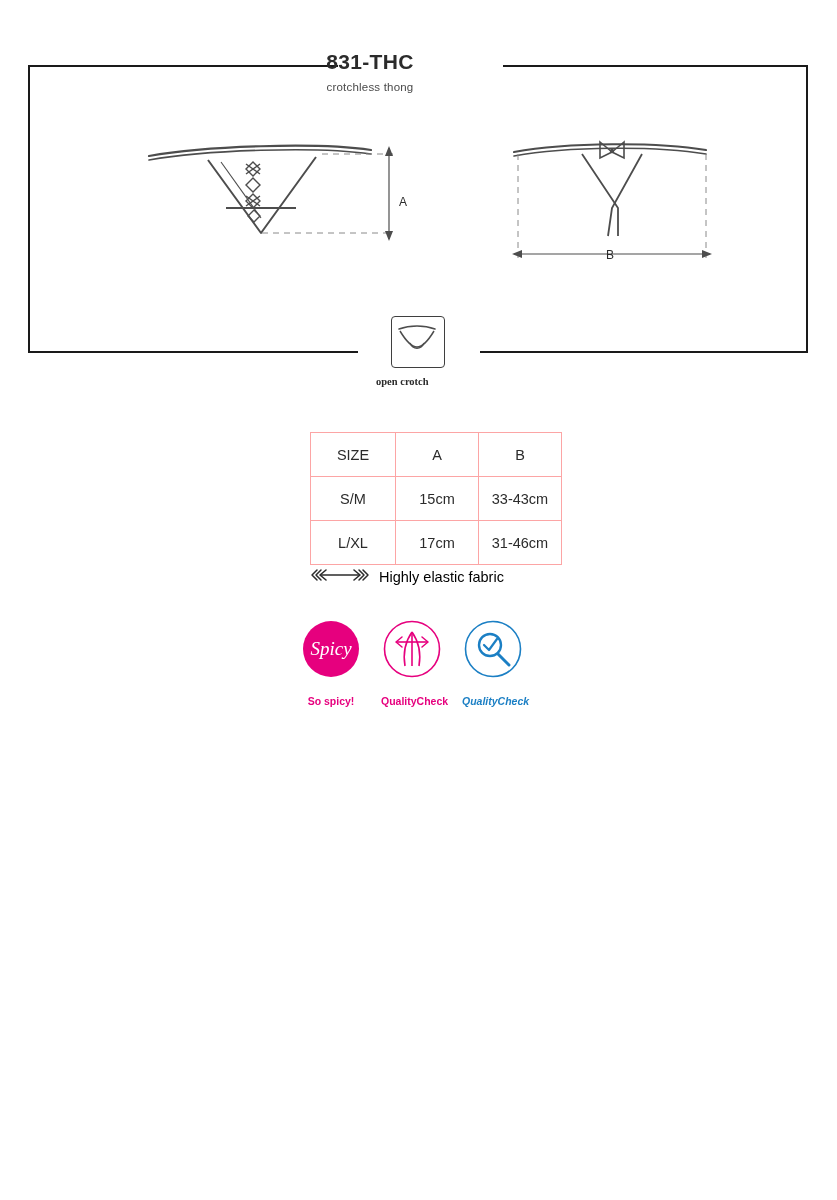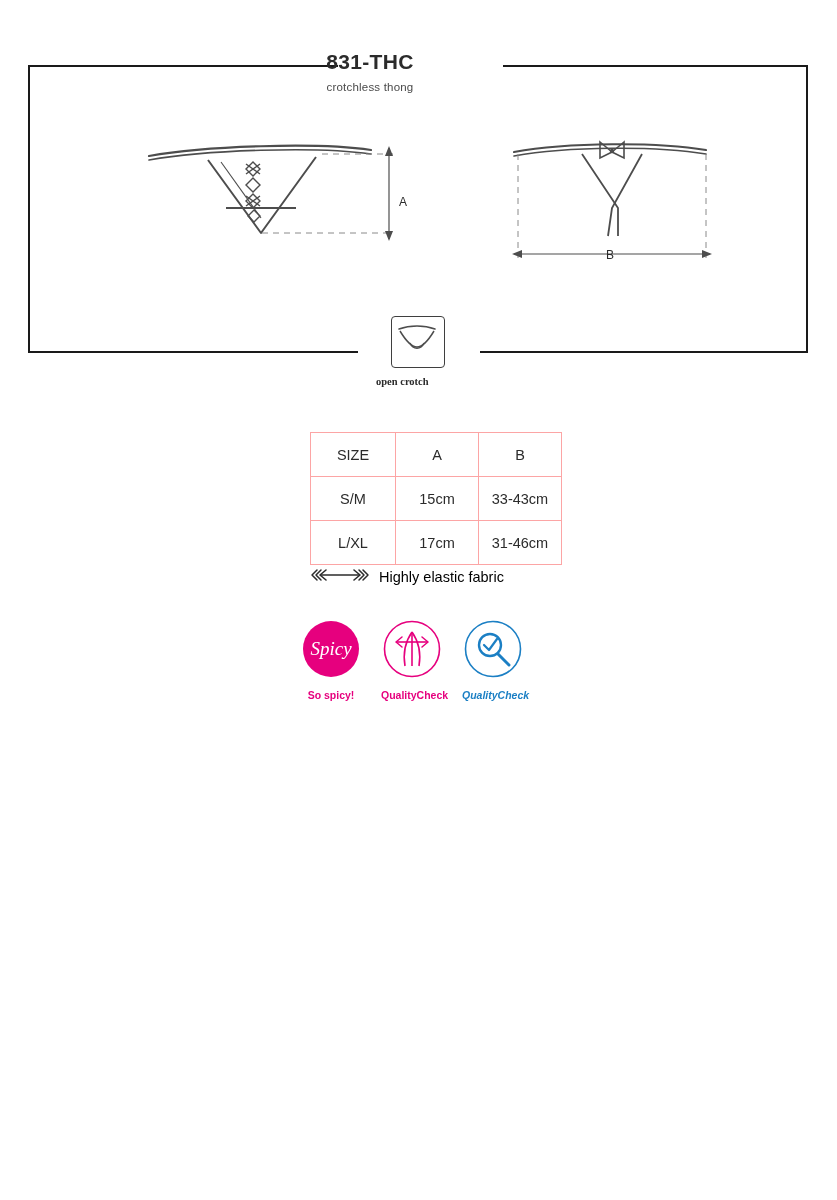--- a/index.html
+++ b/index.html
@@ -155,21 +155,21 @@
     left: 300px;
     top: 620px;
     display: flex;
     gap: 19px;
   }
   .badge {
     width: 62px;
     text-align: center;
   }
   .badge-label {
-    margin-top: 7px;
+    margin-top: 13px;
     font-size: 10.5px;
     font-weight: bold;
     white-space: nowrap;
   }
   .lbl-spicy   { color: #e6007e; }
   .lbl-stretch { color: #e6007e; }
   .lbl-quality { color: #1b7fc4; font-style: italic; }
 </style>
 </head>
 <body>

